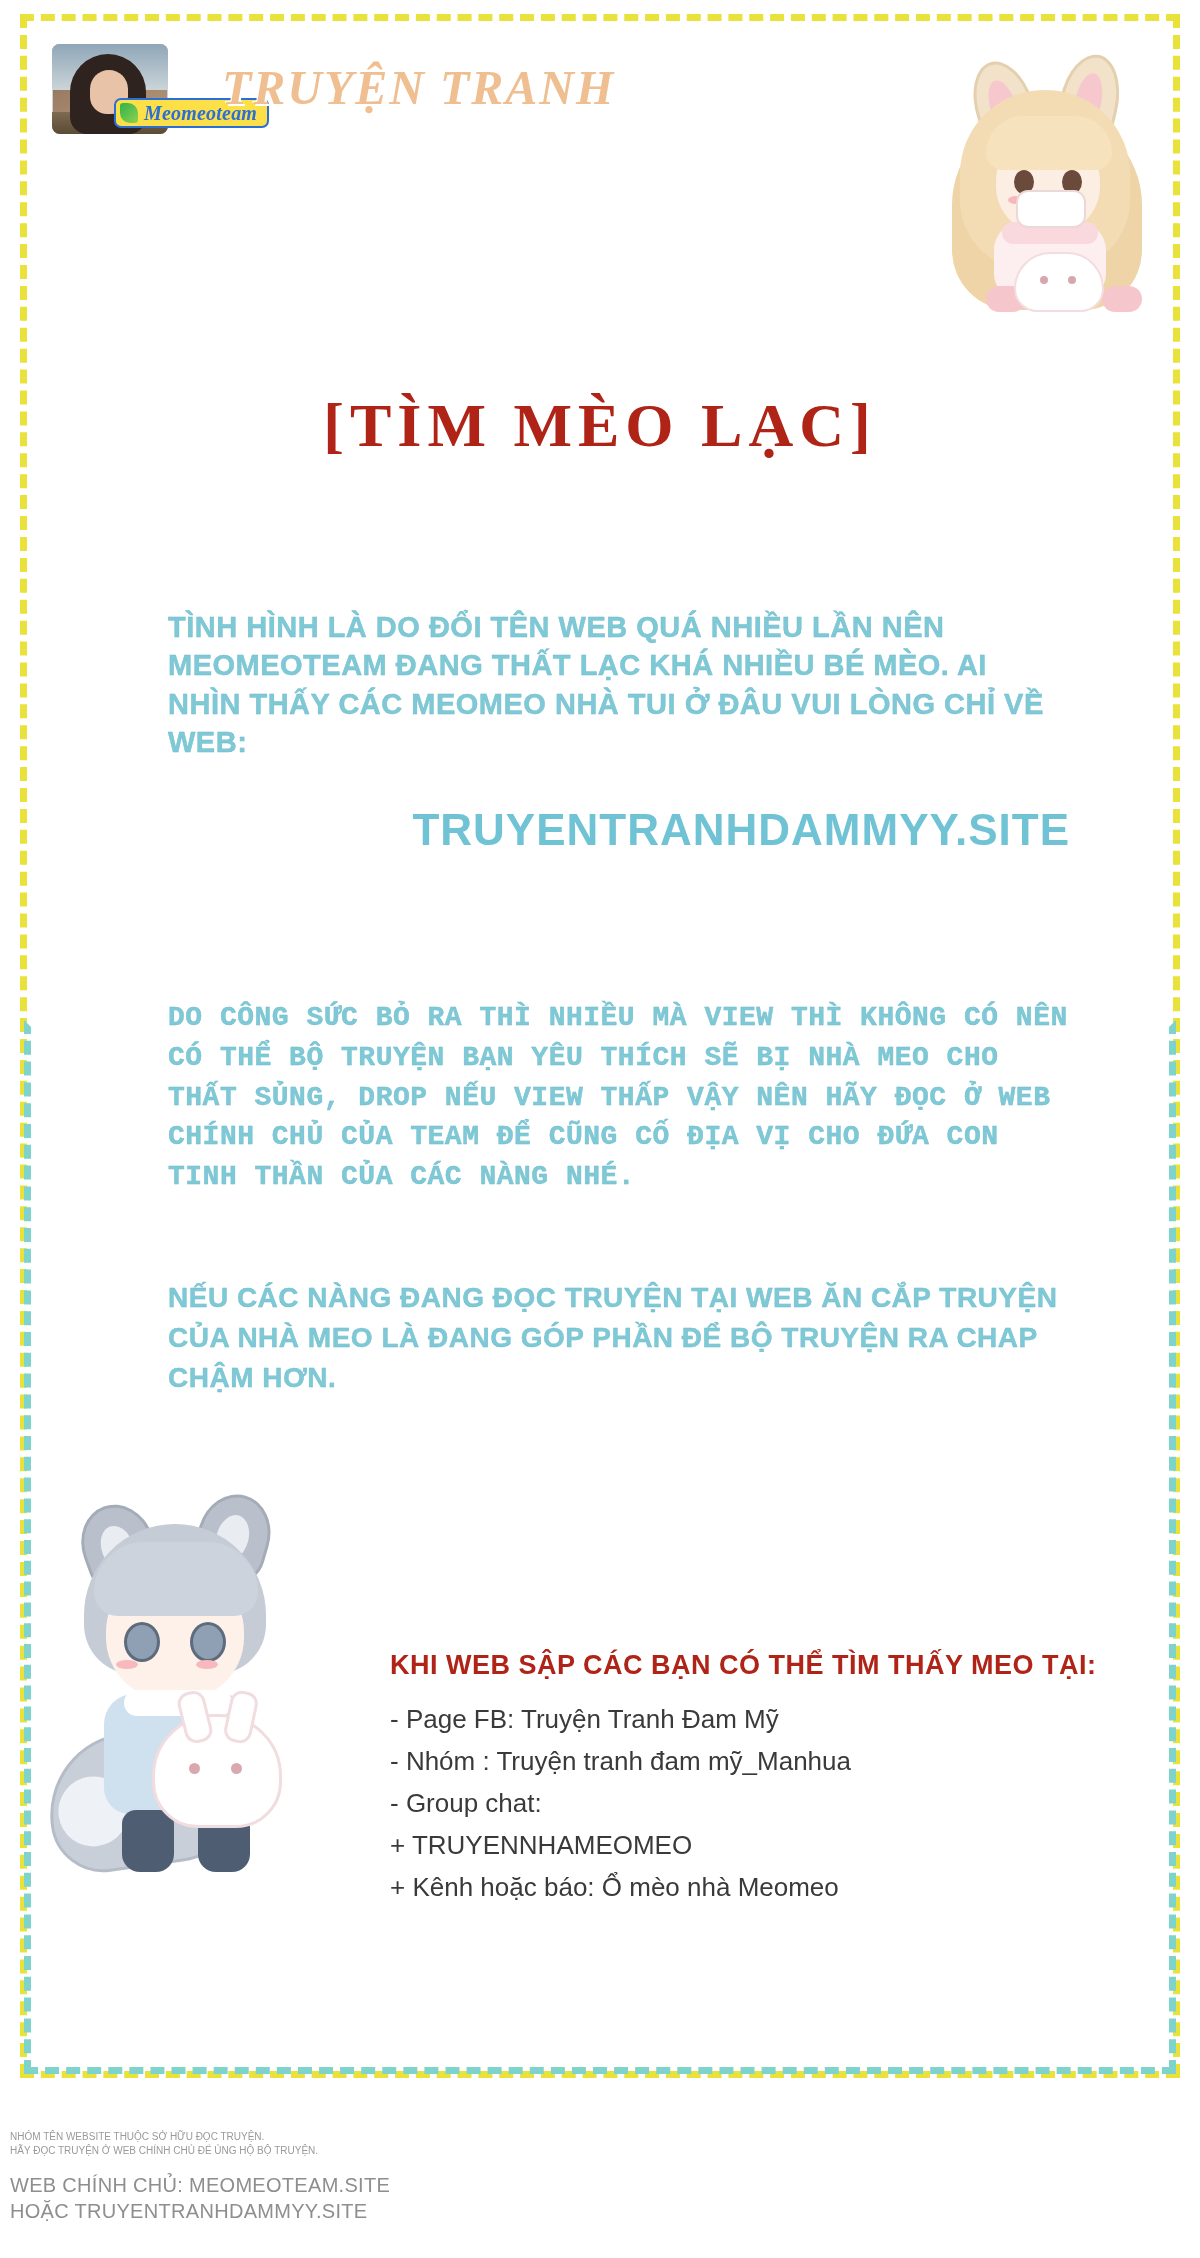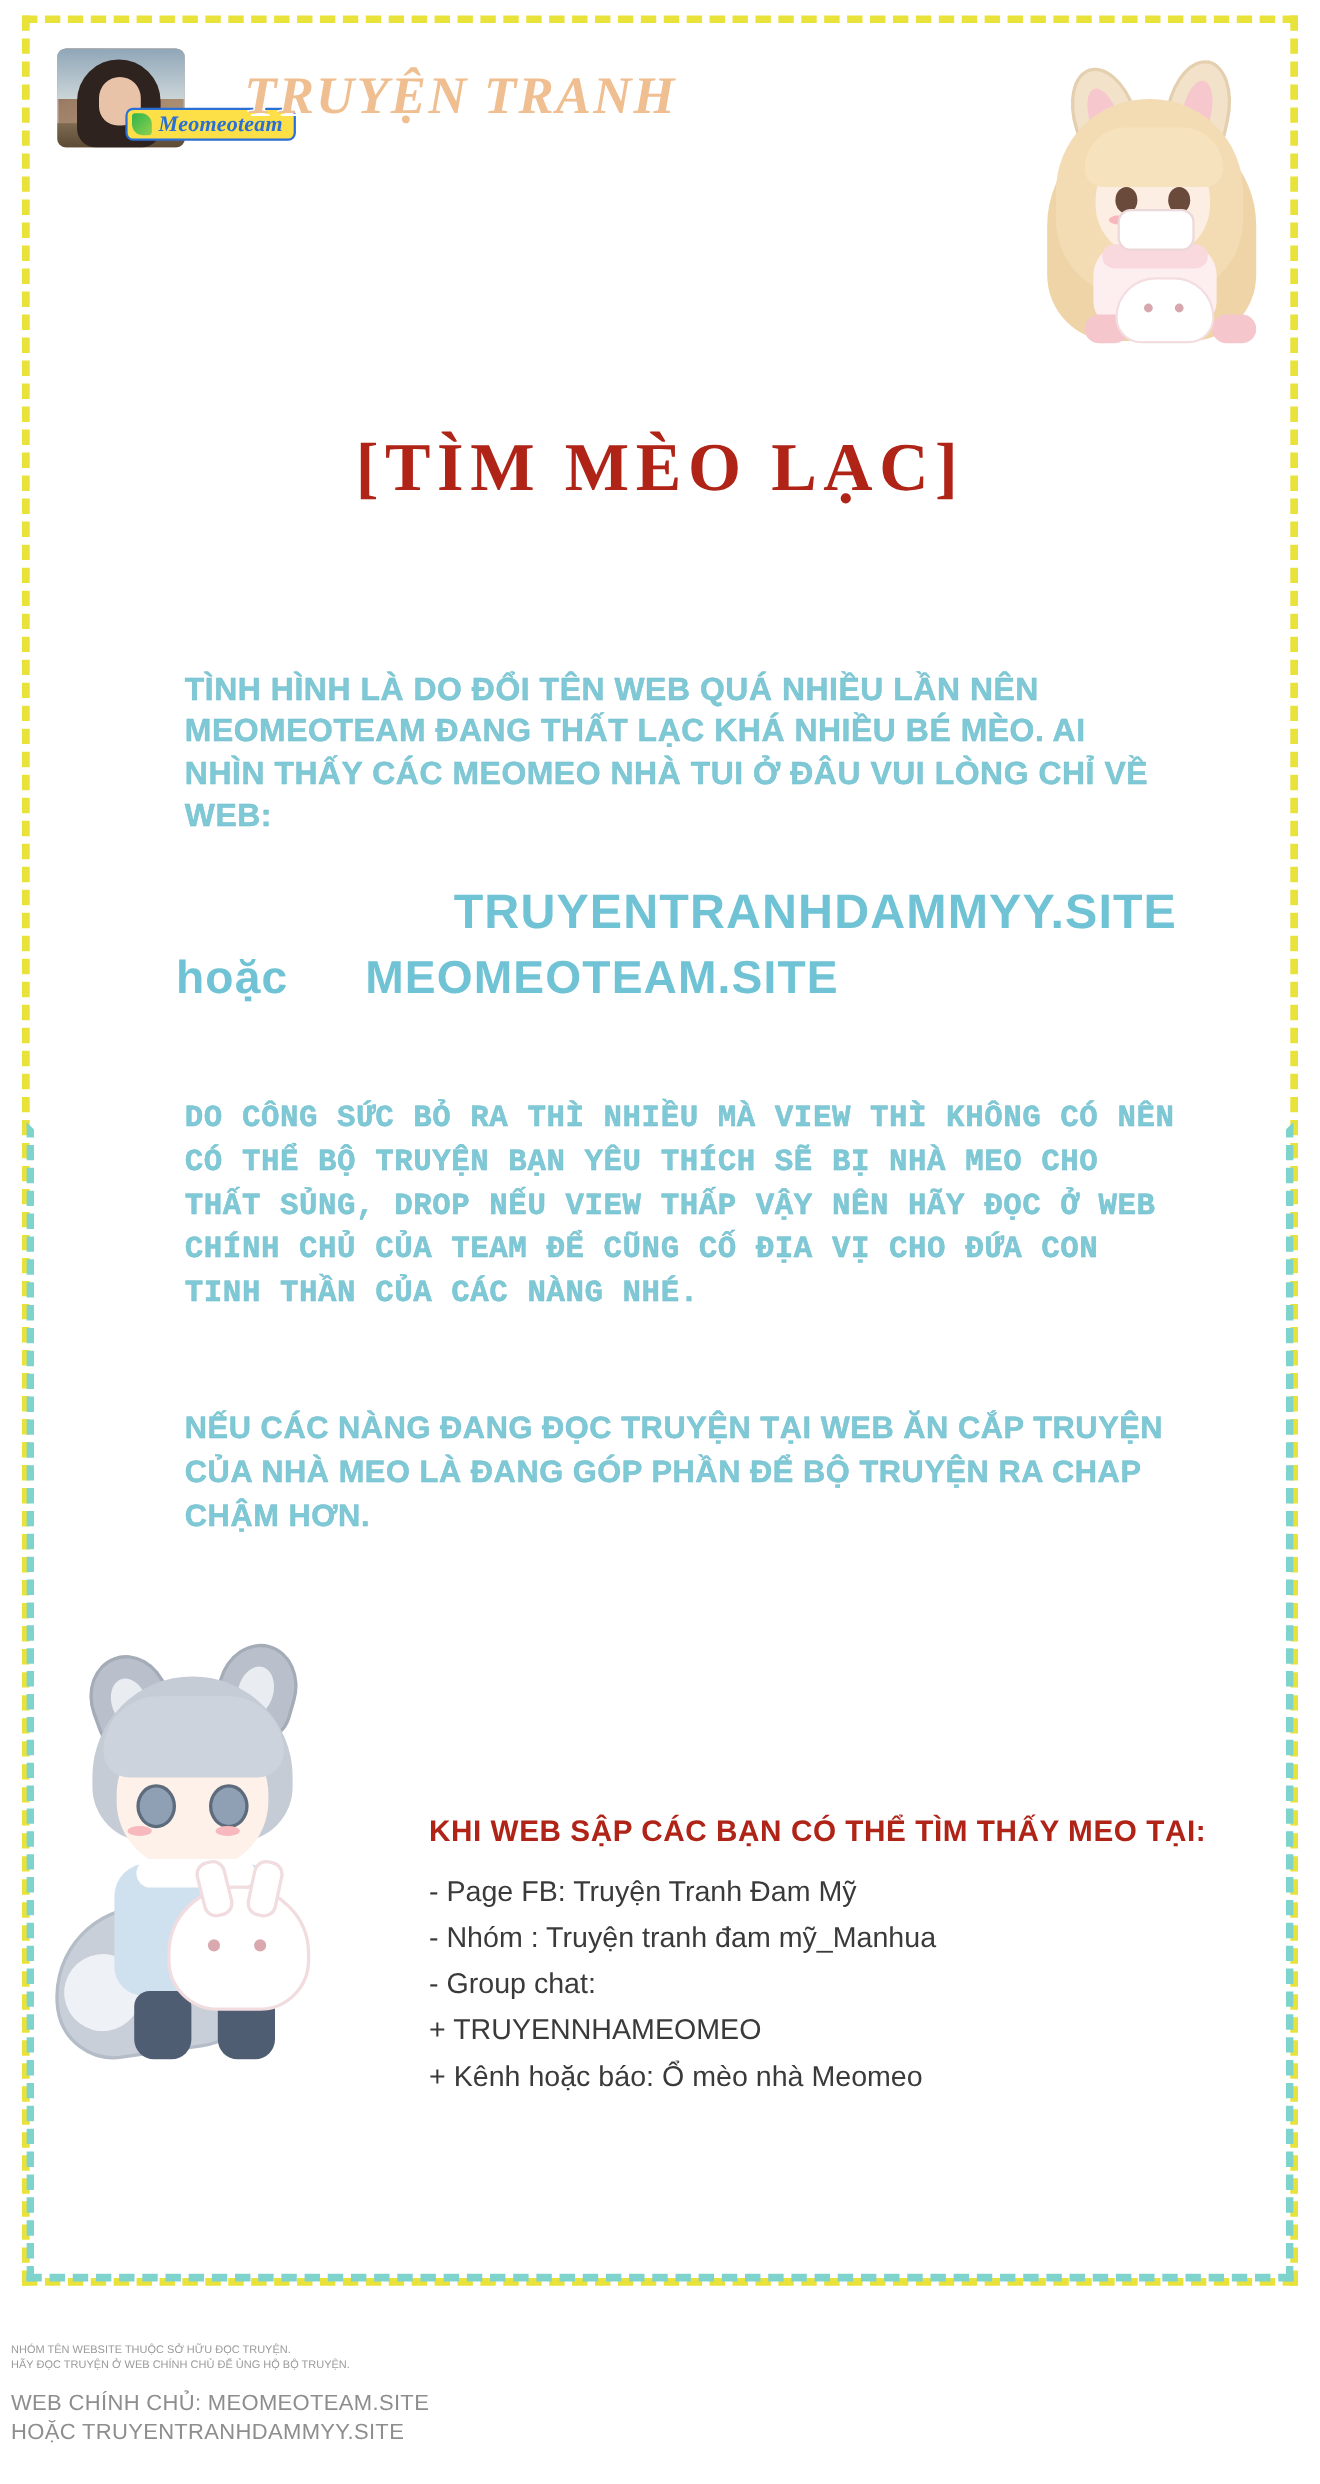--- a/index.html
+++ b/index.html
@@ -440,24 +440,20 @@
       </div>
     </div>
   </div>
 
   <div class="main-title">[TÌM MÈO LẠC]</div>
 
   <div class="para p1">TÌNH HÌNH LÀ DO ĐỔI TÊN WEB QUÁ NHIỀU LẦN NÊN MEOMEOTEAM ĐANG THẤT LẠC KHÁ NHIỀU BÉ MÈO. AI NHÌN THẤY CÁC MEOMEO NHÀ TUI Ở ĐÂU VUI LÒNG CHỈ VỀ WEB:</div>
 
   <div class="weblinks">
     <div class="l1">TRUYENTRANHDAMMYY.SITE</div>
-    <div class="l2">
-      <span class="hoac">hoặc</span>
-      <span>MEOMEOTEAM.SITE</span>
-    </div>
   </div>
 
   <div class="para p3">DO CÔNG SỨC BỎ RA THÌ NHIỀU MÀ VIEW THÌ KHÔNG CÓ NÊN CÓ THỂ BỘ TRUYỆN BẠN YÊU THÍCH SẼ BỊ NHÀ MEO CHO THẤT SỦNG, DROP NẾU VIEW THẤP VẬY NÊN HÃY ĐỌC Ở WEB CHÍNH CHỦ CỦA TEAM ĐỂ CŨNG CỐ ĐỊA VỊ CHO ĐỨA CON TINH THẦN CỦA CÁC NÀNG NHÉ.</div>
   <div class="para p4">NẾU CÁC NÀNG ĐANG ĐỌC TRUYỆN TẠI WEB ĂN CẮP TRUYỆN CỦA NHÀ MEO LÀ ĐANG GÓP PHẦN ĐỂ BỘ TRUYỆN RA CHAP CHẬM HƠN.</div>
 
   <div class="chibi-boy">
     <div class="wb-tail">
         <div class="tip"></div>
       </div>
     <div class="wb-ear l">

